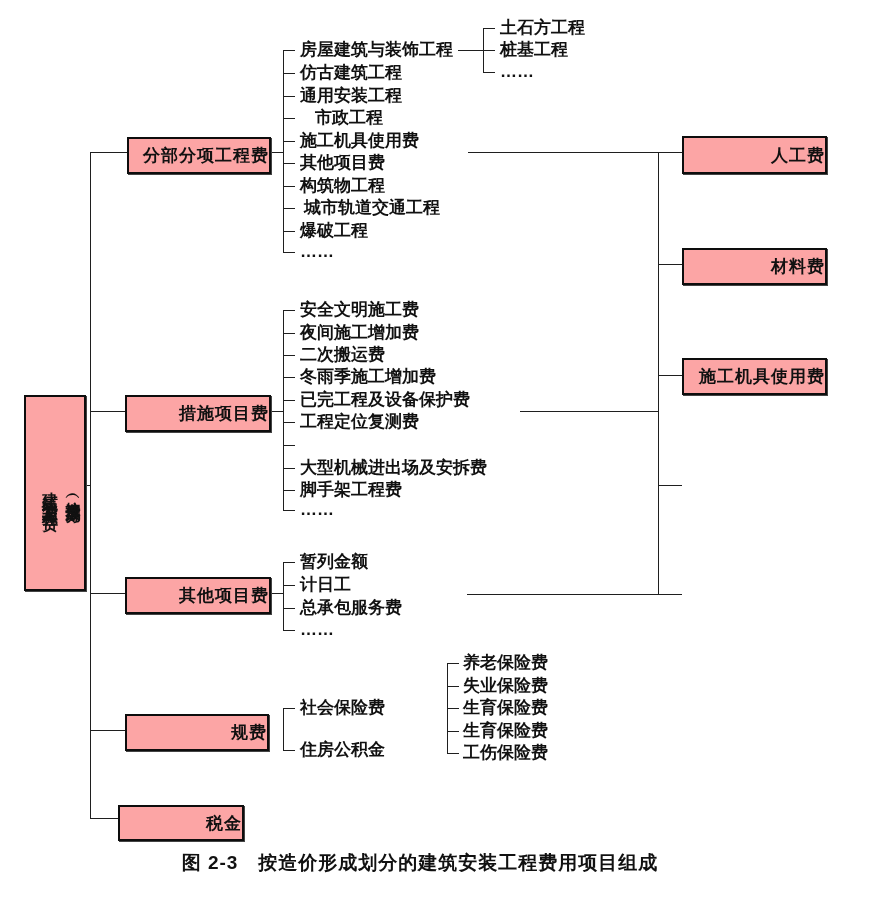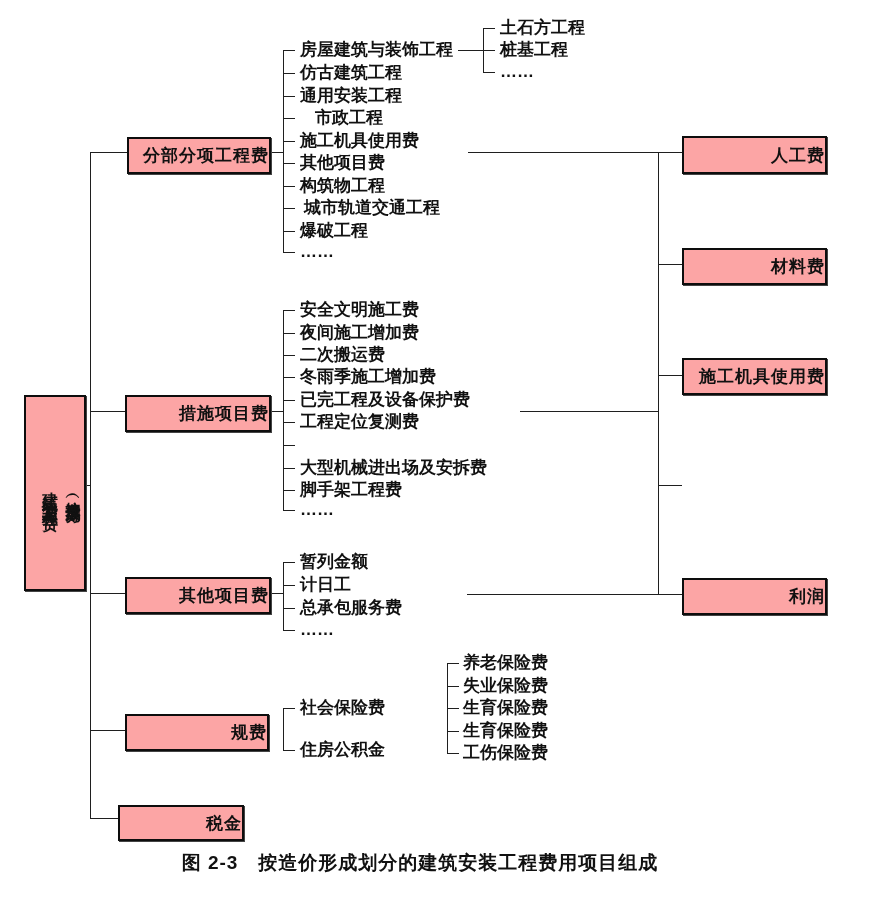--- a/index.html
+++ b/index.html
@@ -125,23 +125,20 @@
 
   <div class="box" style="left:682px;top:136px;width:141px;height:34px">
     <span class="lbl">人工费</span>
   </div>
   <div class="box" style="left:682px;top:248px;width:141px;height:33px">
     <span class="lbl">材料费</span>
   </div>
   <div class="box" style="left:682px;top:358px;width:141px;height:33px">
     <span class="lbl">施工机具使用费</span>
   </div>
-  <div class="box" style="left:682px;top:578px;width:141px;height:33px">
-    <span class="lbl">利润</span>
-  </div>
 
   <span class="item" style="left:300px;top:39px">房屋建筑与装饰工程</span>
   <span class="item" style="left:300px;top:62px">仿古建筑工程</span>
   <span class="item" style="left:300px;top:85px">通用安装工程</span>
   <span class="item" style="left:315px;top:107px">市政工程</span>
   <span class="item" style="left:300px;top:130px">施工机具使用费</span>
   <span class="item" style="left:300px;top:152px">其他项目费</span>
   <span class="item" style="left:300px;top:175px">构筑物工程</span>
   <span class="item" style="left:304px;top:197px">城市轨道交通工程</span>
   <span class="item" style="left:300px;top:220px">爆破工程</span>

